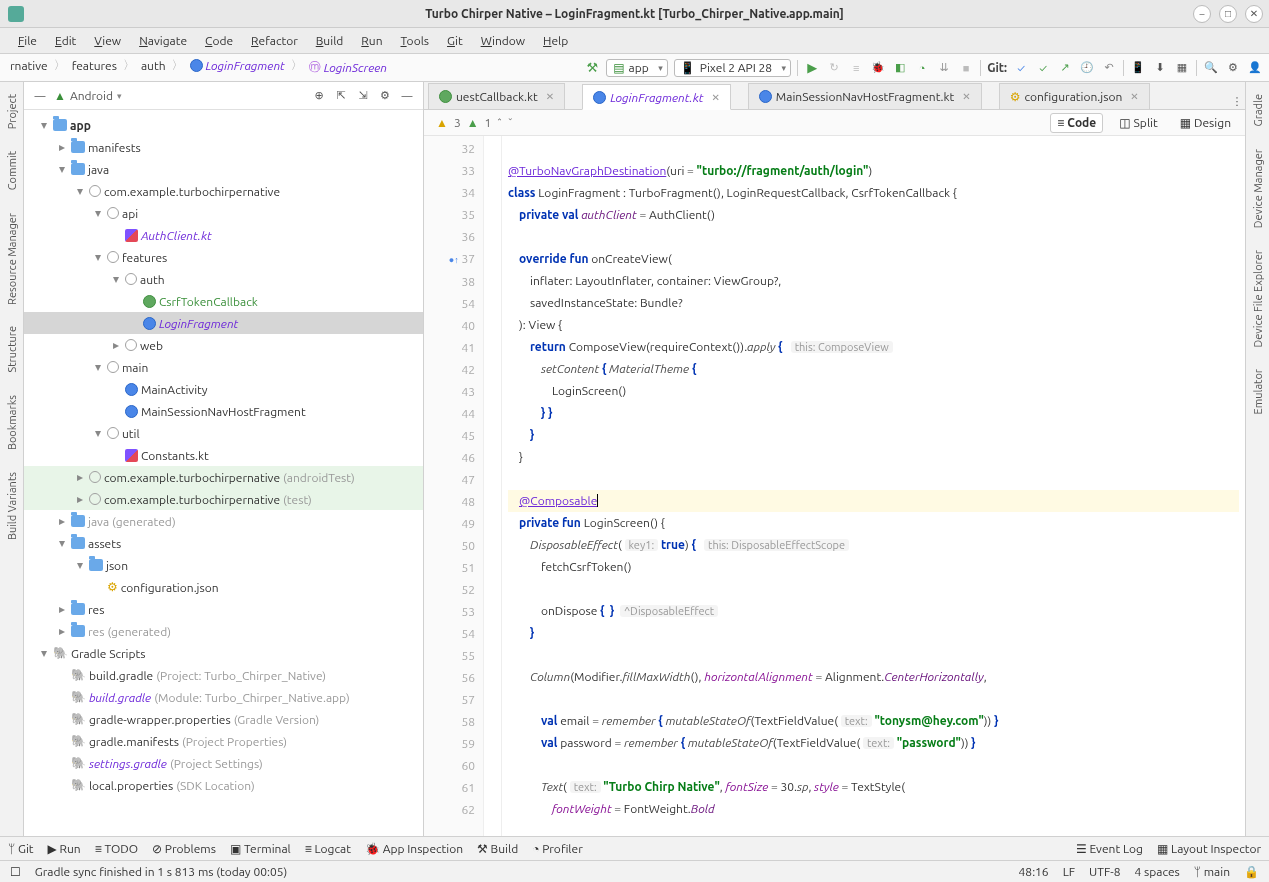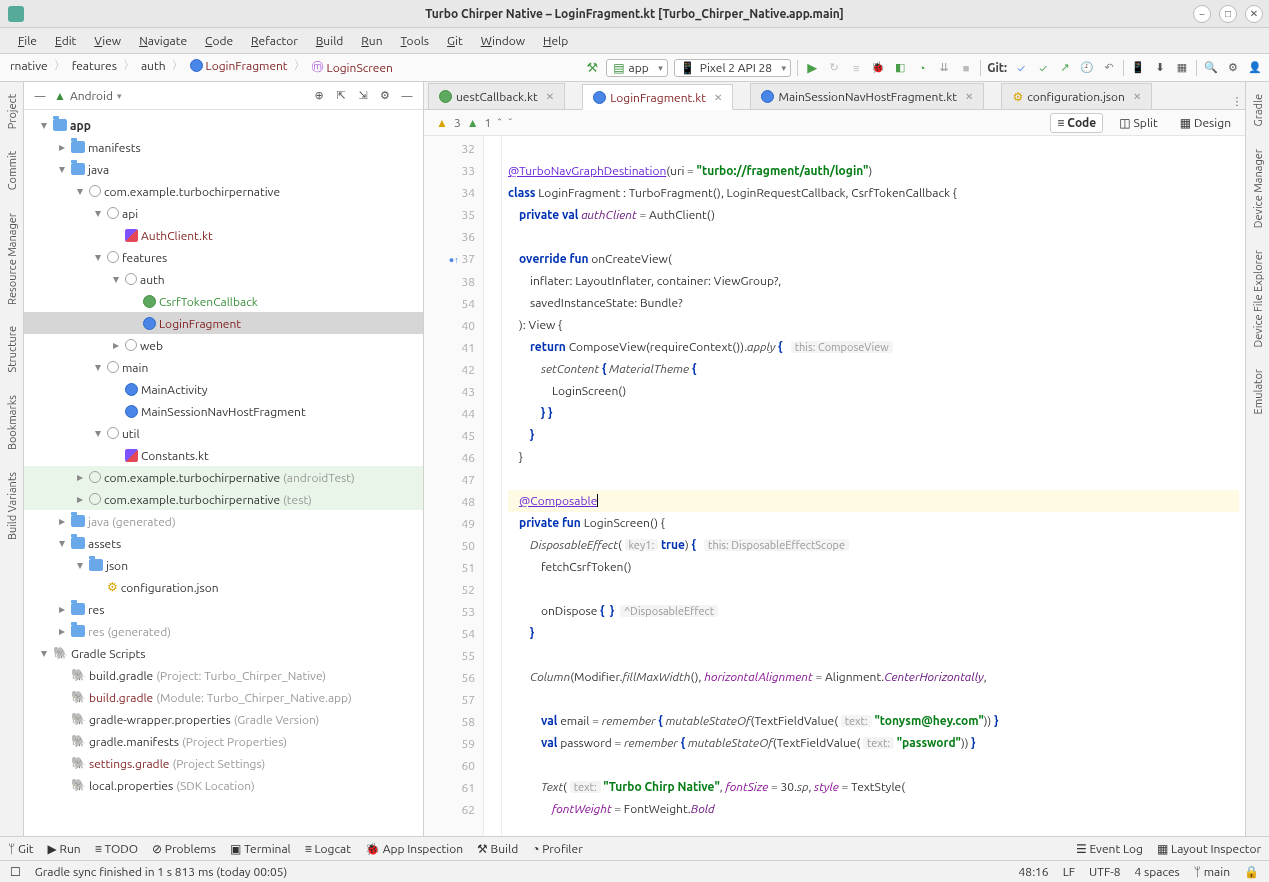--- a/index.html
+++ b/index.html
@@ -12,21 +12,21 @@
 .menubar { height:26px; background:#ededed; display:flex; align-items:center; padding:0 10px; gap:2px; border-bottom:1px solid #d0d0d0; }
 .menubar .m { padding:2px 8px; cursor:pointer; }
 .menubar .m u { text-decoration:underline; }
 .navbar { height:28px; background:#fafafa; border-bottom:1px solid #d0d0d0; display:flex; align-items:center; padding:0 6px; }
 .breadcrumbs { display:flex; align-items:flex-start; gap:2px; flex:0 0 auto; }
 .breadcrumbs .crumb { padding:2px 4px; cursor:pointer; display:flex; align-items:center; gap:3px; }
 .breadcrumbs .sep { color:#aaa; }
 .nav-spacer { flex:1; }
 .nav-tools { display:flex; align-items:center; gap:6px; }
 .ic { width:16px; height:16px; display:inline-flex; align-items:center; justify-content:center; font-size:11px; color:#555; }
-.orange { color:#7f1d1d; }
+.orange { color:#6d28d9;font-style:italic; }
 .green-txt { color:#3a8f3a; }
 .main { flex:1; display:flex; min-height:0; }
 .left-rail,.right-rail { width:24px; background:#f2f2f2; border-right:1px solid #d0d0d0; display:flex; flex-direction:column; align-items:center; padding-top:8px; gap:14px; }
 .right-rail { border-right:none; border-left:1px solid #d0d0d0; }
 .rail-item { writing-mode:vertical-rl; transform:rotate(180deg); font-size:11px; color:#555; cursor:pointer; padding:4px 0; }
 .sidebar { width:400px; background:#fff; border-right:1px solid #d0d0d0; display:flex; flex-direction:column; }
 .sidebar-header { height:28px; display:flex; align-items:center; padding:0 8px; border-bottom:1px solid #e0e0e0; gap:6px; }
 .sidebar-header .project-label { font-weight:normal; color:#555; display:flex; align-items:center; gap:4px; }
 .sidebar-header .spacer { flex:1; }
 .tree { flex:1; overflow:auto; padding:4px 0; font-size:13px; }

